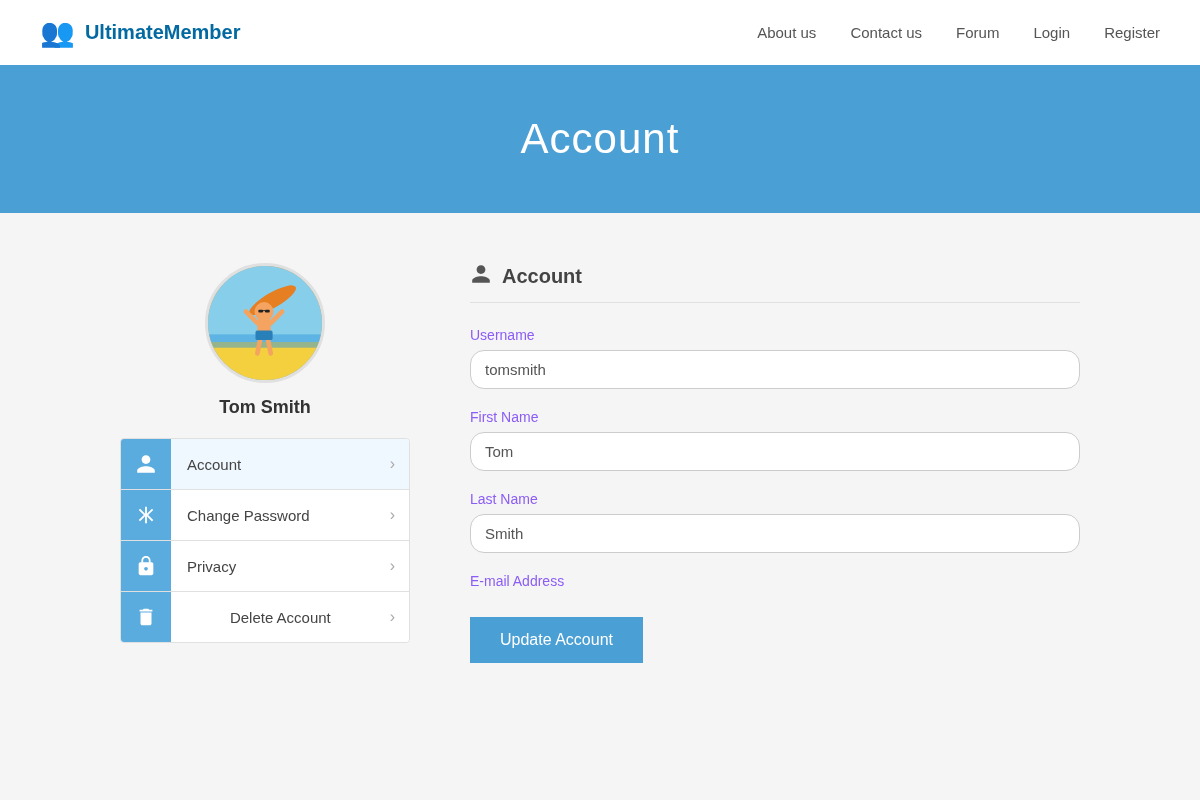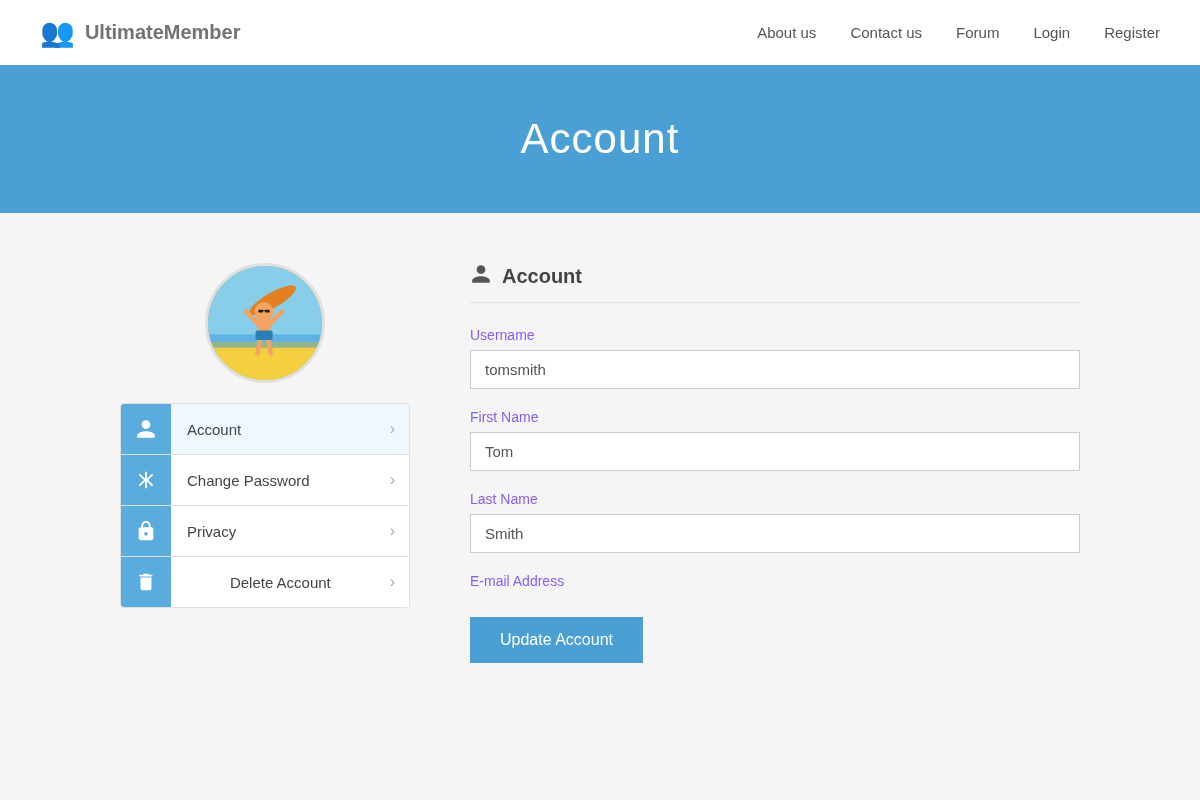--- a/index.html
+++ b/index.html
@@ -21,21 +21,21 @@
       gap: 10px;
       text-decoration: none;
     }
     .navbar-logo-icon {
       color: #4a9fd4;
       font-size: 28px;
     }
     .navbar-brand-text {
       font-size: 20px;
       font-weight: 600;
-      color: #737373;
+      color: #0369a1;
     }
     .navbar-nav {
       display: flex;
       gap: 34px;
       list-style: none;
     }
     .navbar-nav a {
       text-decoration: none;
       color: #555;
       font-size: 15px;
@@ -163,21 +163,21 @@
       font-size: 14px;
       font-weight: 400;
       color: #8b5cf6;
       margin-bottom: 7px;
     }
     .form-input {
       width: 100%;
       padding: 10px 14px;
       font-size: 15px;
       border: 1px solid #ccc;
-      border-radius: 0;
+      border-radius: 14px;
       background: #fff;
       color: #555;
       outline: none;
     }
     .btn-update {
       background: #4a9fd4;
       color: #fff;
       border: none;
       padding: 14px 30px;
       font-size: 16px;
@@ -233,20 +233,21 @@
 
           <line x1="52" y1="60" x2="40" y2="48" stroke="#f4a460" stroke-width="5" stroke-linecap="round"></line>
           <line x1="66" y1="60" x2="78" y2="48" stroke="#f4a460" stroke-width="5" stroke-linecap="round"></line>
 
           <line x1="55" y1="77" x2="52" y2="92" stroke="#f4a460" stroke-width="5" stroke-linecap="round"></line>
           <line x1="63" y1="77" x2="66" y2="92" stroke="#f4a460" stroke-width="5" stroke-linecap="round"></line>
 
           <rect x="50" y="68" width="18" height="10" rx="2" fill="#2980b9"></rect>
         </svg>
       </div>
+      <div class="user-name">Tom Smith</div>
     </div>
 
     <ul class="sidebar-menu">
 
       <li class="sidebar-menu-item active">
         <div class="sidebar-menu-icon">
 
           <svg width="22" height="22" viewBox="0 0 24 24" fill="white">
               <path d="M12 12c2.7 0 4.8-2.1 4.8-4.8S14.7 2.4 12 2.4 7.2 4.5 7.2 7.2 9.3 12 12 12zm0 2.4c-3.2 0-9.6 1.6-9.6 4.8v2.4h19.2v-2.4c0-3.2-6.4-4.8-9.6-4.8z"></path>
             </svg>

